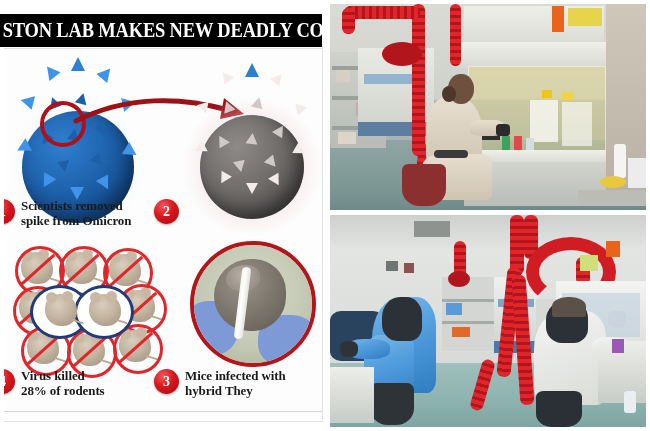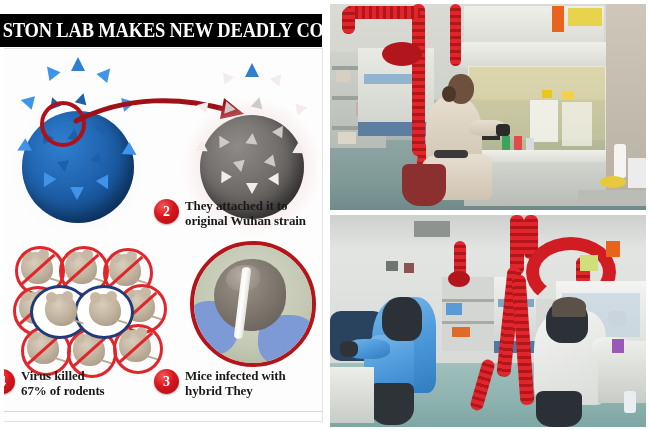--- a/index.html
+++ b/index.html
@@ -186,24 +186,27 @@
       <div class="spike sp-white" style="left:266px;top:126px;transform:rotate(150deg);"></div>
       <div class="spike sp-white" style="left:242px;top:134px;transform:rotate(180deg);"></div>
       <div class="spike sp-grey" style="left:218px;top:52px;transform:rotate(-20deg);"></div>
       <div class="spike sp-grey" style="left:248px;top:48px;transform:rotate(14deg);"></div>
       <div class="spike sp-grey" style="left:212px;top:86px;transform:rotate(-30deg);"></div>
       <div class="spike sp-grey" style="left:242px;top:84px;transform:rotate(6deg);"></div>
       <div class="spike sp-grey" style="left:270px;top:76px;transform:rotate(32deg);"></div>
       <div class="spike sp-grey" style="left:230px;top:112px;transform:rotate(168deg);"></div>
       <div class="spike sp-grey" style="left:262px;top:108px;transform:rotate(140deg);"></div>
 
+      <div class="cap" style="left:0;top:150px;width:150px;">
+        <div class="badge clip">1</div>
+        <div class="cap-text">Scientists removed
+spike from Omicron</div>
+      </div>
       <div class="cap" style="left:150px;top:150px;width:168px;">
         <div class="badge">2</div>
-        <div class="cap-text">They attached it to
-original Wuhan strain</div>
       </div>
 
       <div class="mice-area">
 
         <div class="mouse-cell" style="left:2px;top:0;">
           <div class="mouse-body"></div>
           <div class="mouse-ear" style="left:8px;top:5px;"></div>
           <div class="mouse-ear" style="left:24px;top:4px;"></div>
           <div class="mouse-tail" style="left:30px;top:33px;"></div>
           <div class="no-sym">
@@ -298,21 +301,21 @@
         <div class="mp-glove" style="left:64px;top:70px;width:60px;height:52px;"></div>
         <div class="mp-head">
           <div class="mp-snout"></div>
         </div>
         <div class="mp-swab"></div>
       </div>
 
       <div class="cap" style="left:0;top:320px;width:150px;">
         <div class="badge clip">4</div>
         <div class="cap-text">Virus killed
-67% of rodents</div>
+28% of rodents</div>
       </div>
       <div class="cap" style="left:150px;top:320px;width:168px;">
         <div class="badge">3</div>
         <div class="cap-text">Mice infected with
 hybrid They</div>
       </div>
 
       <div class="rule" style="left:0;top:362px;width:318px;height:1px;"></div>
     </div>
   </div>

